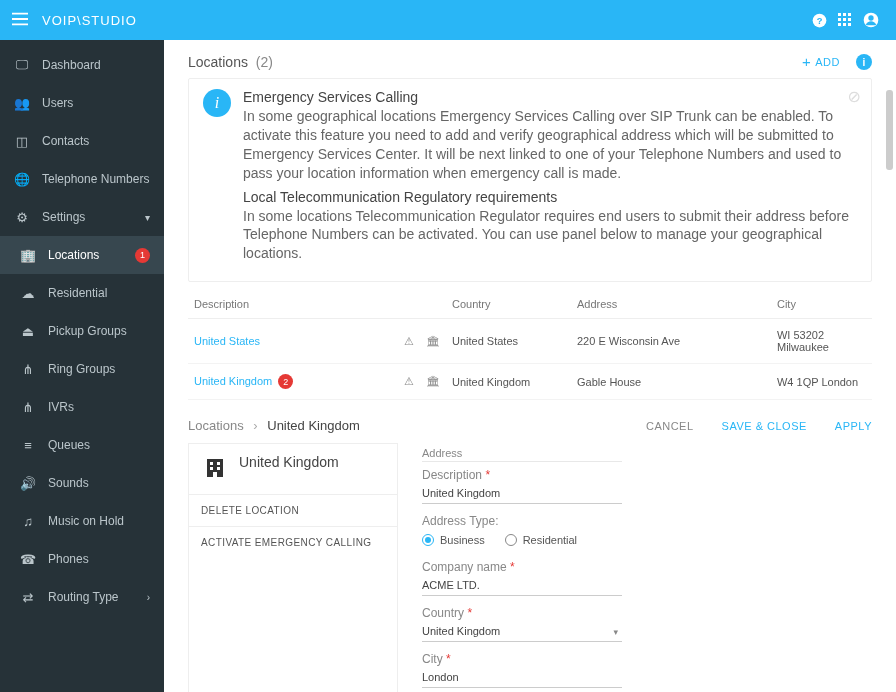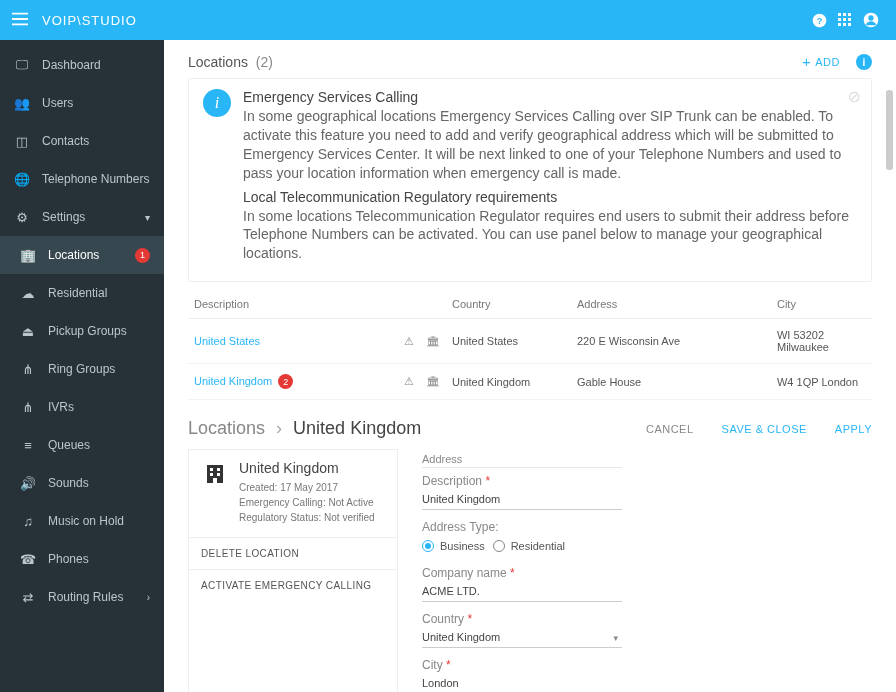--- a/index.html
+++ b/index.html
@@ -41,21 +41,21 @@
   .notice .close { position:absolute; right:10px; top:8px; color:#ddd; font-size:16px; cursor:pointer; }
 
   table.locations { width:100%; border-collapse:collapse; font-size:11px; }
   table.locations th { text-align:left; font-weight:400; color:#777; padding:8px 6px; border-bottom:1px solid #eee; }
   table.locations td { padding:10px 6px; border-bottom:1px solid #f3f3f3; color:#555; vertical-align:middle; }
   table.locations td.link { color:#29b6f6; cursor:pointer; }
   .mini-icon { color:#888; font-size:11px; }
   .num-badge { background:#e53935; color:#fff; border-radius:50%; width:15px; height:15px; font-size:9px; display:inline-flex; align-items:center; justify-content:center; margin-left:6px; }
 
   .detail-head { display:flex; align-items:center; margin:18px 0 10px 0; }
-  .detail-head .crumb { color:#888; font-size:18px; }
+  .detail-head .crumb { color:#888; font-size:13px; }
   .detail-head .crumb .sep { margin:0 6px; color:#aaa; }
   .detail-head .crumb .cur { color:#444; font-weight:500; }
   .detail-head .actions { margin-left:auto; display:flex; gap:28px;align-items:center; }
   .detail-head .actions .a { font-size:11px; letter-spacing:0.5px; cursor:pointer; }
   .detail-head .actions .cancel { color:#888; }
   .detail-head .actions .save, .detail-head .actions .apply { color:#29b6f6; font-weight:500; }
 
   .detail-body { display:flex; gap:14px; }
   .card { border:1px solid #eee; width:210px; background:#fff; }
   .card .top { padding:10px 12px 12px 12px; border-bottom:1px solid #eee; }
@@ -69,21 +69,21 @@
 
   .form { flex:1; padding-left:10px; padding-top:4px; }
   .fieldset-label { color:#888; font-size:11px; border-bottom:1px solid #e8e8e8; padding-bottom:2px; margin-bottom:6px; width:200px; }
   .field { margin-bottom:10px; }
   .field label { display:block; font-size:12px; color:#888; margin-bottom:2px; }
   .field label .req { color:#e53935; }
   .input { border:none; border-bottom:1px solid #ccc; padding:3px 0 4px 0; font-size:11px; color:#444; width:200px; background:transparent; outline:none; }
   .select-wrap { display:flex; align-items:center; border-bottom:1px solid #ccc; width:200px; }
   .select-wrap .input { border:none; flex:1; }
   .select-wrap .caret { color:#888; font-size:9px; padding:0 4px; cursor:pointer; }
-  .radio-row { display:flex; gap:8px; align-items:center; padding:4px 0;text-align:right; }
+  .radio-row { display:flex; gap:20px; align-items:center; padding:4px 0;text-align:right; }
   .radio-row .rb { display:flex; align-items:center; gap:6px; font-size:11px; color:#555; cursor:pointer; }
   .radio-circle { width:12px; height:12px; border:1.5px solid #888; border-radius:50%; display:inline-flex; align-items:center; justify-content:center; }
   .radio-circle.on { border-color:#29b6f6; }
   .radio-circle.on::after { content:""; width:6px; height:6px; background:#29b6f6; border-radius:50%; }
 
   
   .scroll-handle { position:absolute; right:3px; width:7px; background:#ccc; border-radius:3px; }
 </style>
 </head>
 <body>
@@ -183,21 +183,21 @@
       <div class="item">
           <span class="mi">♫</span>
           <span>Music on Hold</span>
         </div>
       <div class="item">
           <span class="mi">☎</span>
           <span>Phones</span>
         </div>
       <div class="item">
           <span class="mi">⇄</span>
-          <span>Routing Rules</span>
+          <span>Routing Type</span>
           <span class="caret">›</span>
         </div>
     </div>
   </div>
 
   <div class="main">
     <div class="scroll-handle" style="top:50px;height:80px;"></div>
     <div class="main-inner">
 
       <div class="section-head">
@@ -275,25 +275,20 @@
                     <rect x="4" y="3" width="16" height="18"></rect>
                     <rect x="7" y="6" width="3" height="3" fill="#fff"></rect>
                     <rect x="14" y="6" width="3" height="3" fill="#fff"></rect>
                     <rect x="7" y="11" width="3" height="3" fill="#fff"></rect>
                     <rect x="14" y="11" width="3" height="3" fill="#fff"></rect>
                     <rect x="10" y="16" width="4" height="5" fill="#fff"></rect>
                   </svg>
               </span>
               <div>
                 <h3>United Kingdom</h3>
-                <div class="meta">
-                  <div>Created: 17 May 2017</div>
-                  <div>Emergency Calling: Not Active</div>
-                  <div>Regulatory Status: Not verified</div>
-                </div>
               </div>
             </div>
           </div>
           <div class="link-row">DELETE LOCATION</div>
           <div class="link-row">ACTIVATE EMERGENCY CALLING</div>
         </div>
 
         <div class="form">
           <div class="fieldset-label">Address</div>
 

